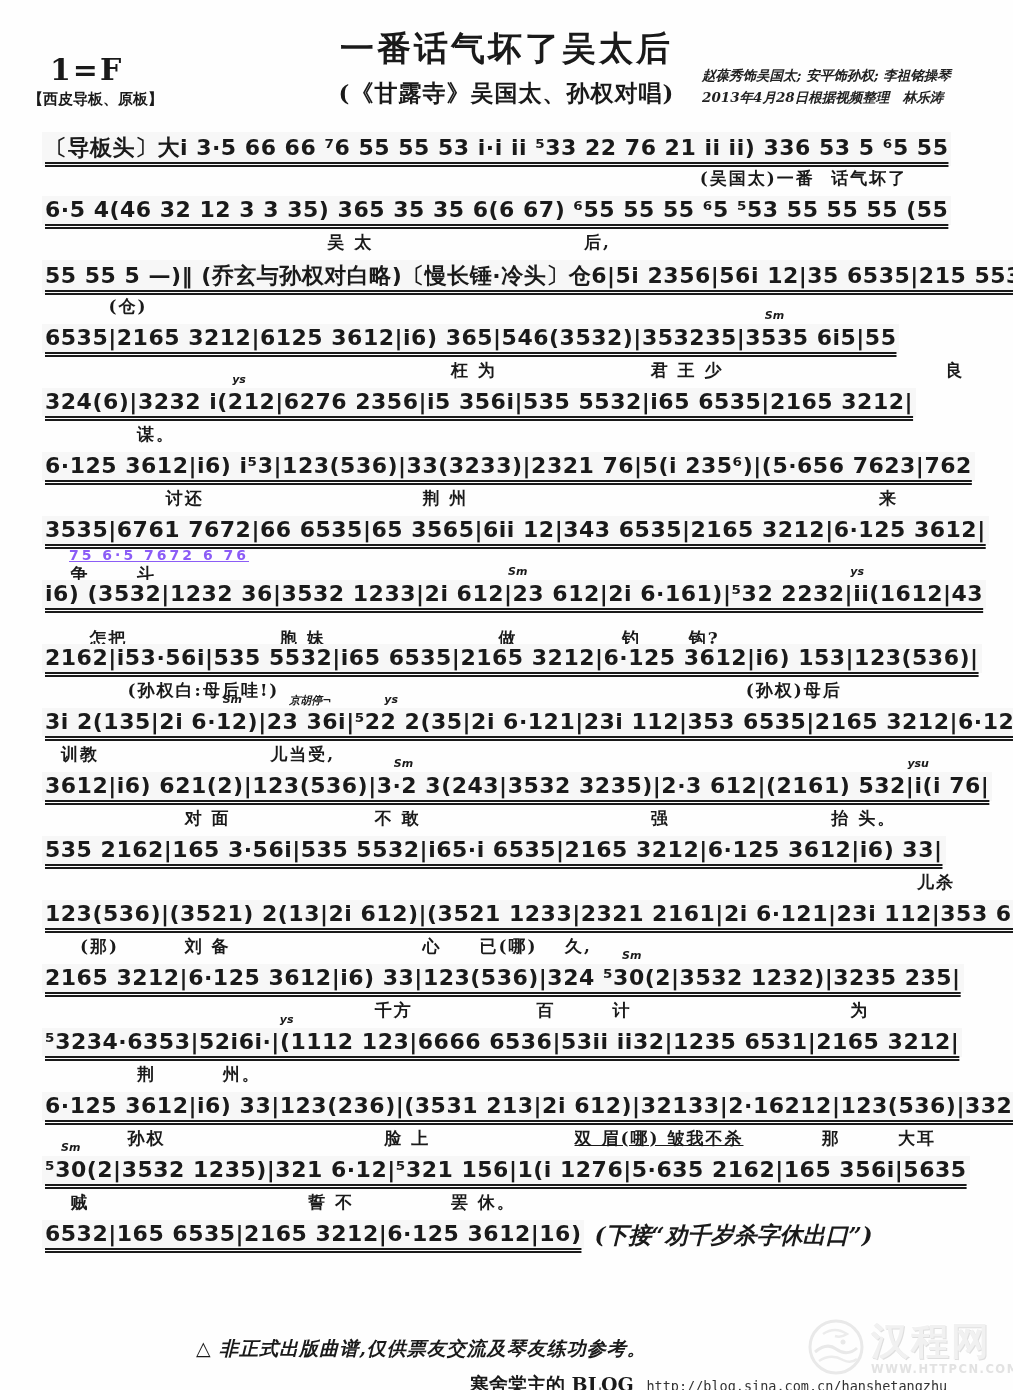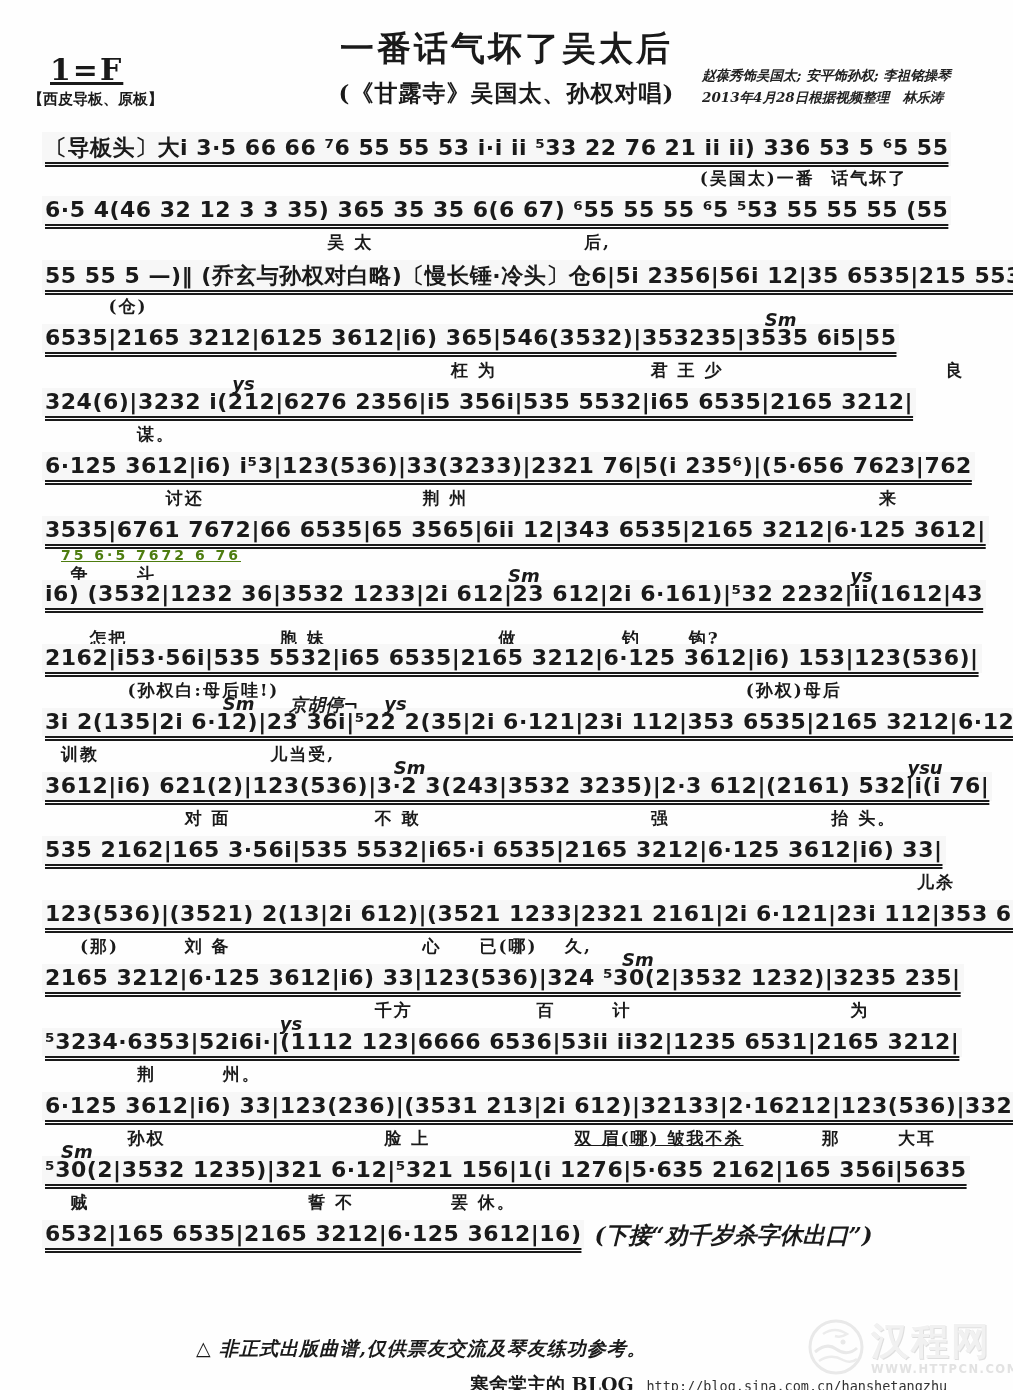--- a/index.html
+++ b/index.html
@@ -16,21 +16,21 @@
     font-size:34px;font-weight:900;letter-spacing:3px;
   }
   .subtitle{
     position:absolute;top:78px;left:0;width:100%;text-align:center;
     font-family:"DejaVu Serif","Liberation Serif",serif;
     font-size:23px;font-weight:700;letter-spacing:1px;
   }
   .keyblock{
     position:absolute;left:50px;top:52px;
     font-family:"DejaVu Serif","Liberation Serif",serif;
-    font-size:30px;font-weight:900;letter-spacing:2px;text-decoration:underline;
+    font-size:30px;font-weight:900;letter-spacing:2px;
   }
   .mode{
     position:absolute;left:28px;top:90px;
     font-family:"DejaVu Serif","Liberation Serif",serif;
     font-size:15px;font-weight:700;
   }
   .credits{
     position:absolute;left:702px;top:64px;width:300px;
     font-family:"DejaVu Serif","Liberation Serif",serif;
     font-style:italic;font-weight:700;font-size:13.5px;line-height:1.65;
@@ -46,28 +46,29 @@
     text-decoration-thickness:1.5px;text-underline-offset:7px;
     background:#f7f7f7;padding:1px 3px 3px 3px;
   }
   .tail{
     display:inline-block;vertical-align:top;margin-left:10px;
     font-family:"DejaVu Serif","Liberation Serif",serif;
     font-size:23px;font-weight:700;font-style:italic;white-space:nowrap;
   }
   .marks{position:absolute;top:-15px;left:0;width:100%;height:14px;}
   .marks span{
-    position:absolute;font-size:18px;font-weight:700;font-style:italic;
+    position:absolute;font-size:11px;font-weight:700;font-style:italic;
     white-space:nowrap;
   }
   .subline{
     position:absolute;top:31px;white-space:nowrap;
     font-size:14px;font-weight:700;letter-spacing:3px;
     text-decoration:underline;text-decoration-thickness:1px;
-    color:#4d7c0f;
+    color:#8b5cf6;
+    margin-left:8px;
   }
   .lyrics{position:absolute;top:35px;left:0;width:100%;height:22px;}
   .row.has-sub .lyrics{top:47px;}
   .lyrics span{
     position:absolute;white-space:nowrap;
     font-family:"DejaVu Serif","Liberation Serif",serif;
     font-size:17px;font-weight:700;letter-spacing:2px;
   }
   
   .footnote{

